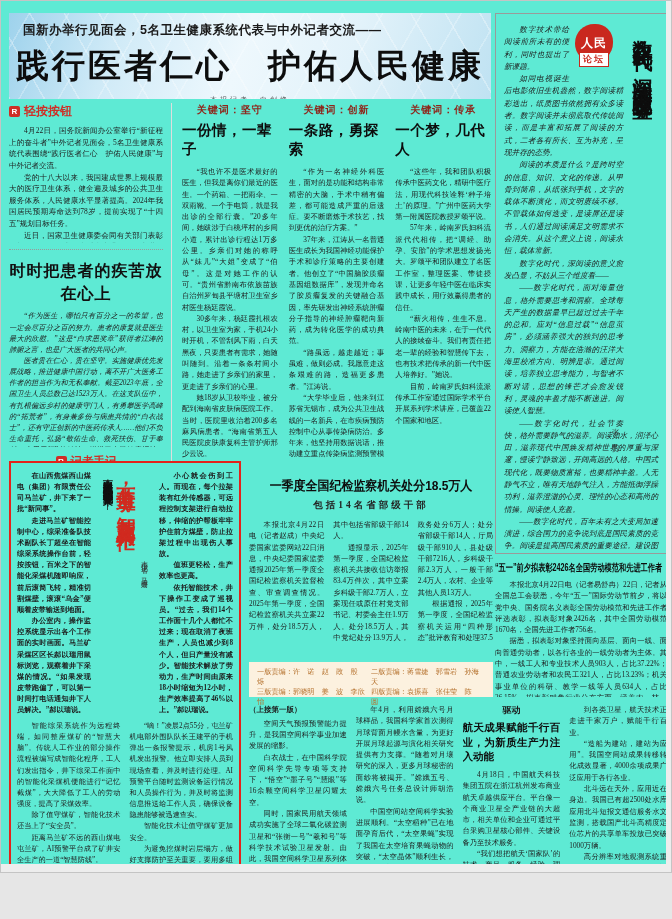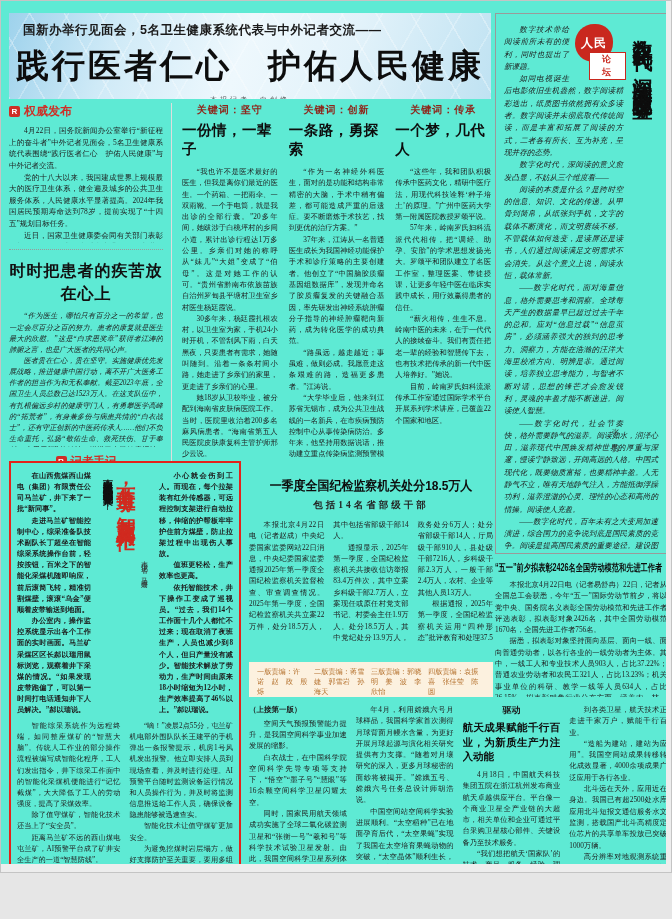--- a/index.html
+++ b/index.html
@@ -59,38 +59,38 @@
   .scene-label { justify-content:flex-end; margin-top:5px; font-size:11.5px; padding-right:14px; }
 
   
   .discipline { position:absolute; left:248px; top:476px; width:244px; height:180px; overflow:hidden; }
   .disc-title { text-align:center; font-size:13px; font-weight:900; white-space:nowrap; transform:scaleX(.92); transform-origin:50% 50%; color:#0d0d0d; font-family:"Liberation Sans","DejaVu Sans",sans-serif; }
   .disc-sub { text-align:center; font-size:9.5px; font-weight:bold; letter-spacing:3px; margin:4px 0 7px; color:#222; }
   .disc-cols { columns:3; column-gap:9px; height:132px; overflow:hidden; font-size:7.3px; }
 
   
   .editors { position:absolute; left:248px; top:661px; width:244px; height:35px; background:#fcf1df; color:#b5722e;
-    font-size:7.2px; padding:5px 8px; display:flex; flex-direction:row; justify-content:space-between; }
+    font-size:7.2px; padding:5px 8px; display:flex; flex-direction:column; justify-content:space-between; }
   .editors .row { display:flex; justify-content:space-between; }
 
   
   .bottom { position:absolute; left:248px; top:703px; width:418px; height:202px; display:flex; gap:9px; }
   .b-col { flex:1 1 0; overflow:hidden; font-size:7.3px; }
   .continued { font-weight:bold; text-indent:0 !important; font-size:7.5px; margin-bottom:2px; }
   .aero-kicker { text-align:center; font-weight:900; font-size:9px; font-family:"Liberation Sans","DejaVu Sans",sans-serif; }
   .aero-title { font-weight:900; font-size:10.5px; line-height:1.4; margin:2px 0 5px; color:#0d0d0d; font-family:"Liberation Sans","DejaVu Sans",sans-serif; }
 
   
   .forum { position:absolute; left:494px; top:12px; width:172px; height:541px; border:1px solid #9a9a9a; padding:10px 8px; overflow:hidden; }
   .forum-title { float:right; writing-mode:vertical-rl; font-size:20px; font-weight:900; line-height:30px; letter-spacing:3px; height:398px; margin-left:5px; color:#0d0d0d; font-family:"Liberation Sans","DejaVu Sans",sans-serif; }
   .forum-logo { float:right; width:44px; height:48px; position:relative; margin:0 6px 4px 4px; }
   .forum-logo .circle { position:absolute; left:2px; top:0; width:38px; height:38px; border-radius:50% 46% 50% 48%; background:#c9281e;
     color:#fff; display:flex; align-items:center; justify-content:center; font-size:12px; font-weight:900; letter-spacing:1px; font-family:"Liberation Sans","DejaVu Sans",sans-serif; }
-  .forum-logo .tag { position:absolute; left:16px; top:28px; background:#fff; border:1px solid #c9281e; color:#c9281e;
-    font-size:9px; font-weight:900; padding:0 12px; letter-spacing:2px; font-family:"Liberation Sans","DejaVu Sans",sans-serif; }
+  .forum-logo .tag { position:absolute; left:6px; top:28px; background:#fff; border:1px solid #c9281e; color:#c9281e;
+    font-size:9px; font-weight:900; padding:0 3px; letter-spacing:2px; font-family:"Liberation Sans","DejaVu Sans",sans-serif; }
   .forum-author { position:absolute; right:46px; top:408px; writing-mode:vertical-rl; font-size:7.5px; color:#333; letter-spacing:4px; }
   .forum-body { font-size:7.6px; line-height:1.62; text-align:justify; color:#1c1c1c; }
   .forum-body p { text-indent:2em; font-style:italic; }
 
   
   .labor { position:absolute; left:494px; top:560px; width:172px; height:140px; overflow:hidden; }
   .labor-title { font-weight:900; font-size:10px; white-space:nowrap; transform:scaleX(.72); transform-origin:0 50%; margin-bottom:4px; color:#0d0d0d; font-family:"Liberation Sans","DejaVu Sans",sans-serif; }
   .labor-body { font-size:7.3px; height:118px; overflow:hidden; }
 </style>
 </head>
@@ -101,21 +101,21 @@
   <div class="banner">
     <div class="hex"></div>
     <div class="kicker">国新办举行见面会，5名卫生健康系统代表与中外记者交流——</div>
     <h1 class="main-title">践行医者仁心　护佑人民健康</h1>
     <div class="byline">本报记者　白剑峰</div>
   </div>
 
   <div class="left-col">
     <div class="sec-label">
       <span class="brand-icon">R</span>
-      <span>权威发布</span>
+      <span>轻按按钮</span>
     </div>
     <div class="bt auth-body">
         <p>4月22日，国务院新闻办公室举行“新征程上的奋斗者”中外记者见面会，5名卫生健康系统代表围绕“践行医者仁心　护佑人民健康”与中外记者交流。</p>
         <p>党的十八大以来，我国建成世界上规模最大的医疗卫生体系，健全遍及城乡的公共卫生服务体系，人民健康水平显著提高。2024年我国居民预期寿命达到78岁，提前实现了“十四五”规划目标任务。</p>
         <p>近日，国家卫生健康委会同有关部门表彰了新一批全国卫生健康系统先进集体、先进工作者和“白求恩奖章”获得者，他们是医学高峰的攀登者、人民健康的守护者、新征程上的奋斗者。</p>
       </div>
 
     <div class="patient-box">
       <h2 class="patient-title">时时把患者的疾苦放在心上</h2>
       <div class="bt italic patient-body">
@@ -249,22 +249,22 @@
   <div class="forum">
     <div class="forum-title">数字化时代，深阅读的意义在哪里</div>
     <div class="forum-logo">
       <div class="circle">人民</div>
       <div class="tag">论坛</div>
     </div>
     <div class="forum-author">张　贺</div>
     <div class="forum-body">
         <p>数字技术带给阅读前所未有的便利，同时也提出了新课题。</p>
         <p>如同电视诞生后电影依旧生机盎然，数字阅读精彩迭出，纸质图书依然拥有众多读者。数字阅读并未彻底取代传统阅读，而是丰富和拓展了阅读的方式，二者各有所长、互为补充，呈现并存的态势。</p>
+        <p>阅读的本质是什么？是跨时空的信息、知识、文化的传递。从甲骨到简帛，从纸张到手机，文字的载体不断演化，而文明赓续不移。不管载体如何迭变，是读屏还是读书，人们通过阅读满足文明需求不会消失。从这个意义上说，阅读永恒，载体常新。</p>
         <p>数字化时代，深阅读的意义愈发凸显，不妨从三个维度看——</p>
-        <p>阅读的本质是什么？是跨时空的信息、知识、文化的传递。从甲骨到简帛，从纸张到手机，文字的载体不断演化，而文明赓续不移。不管载体如何迭变，是读屏还是读书，人们通过阅读满足文明需求不会消失。从这个意义上说，阅读永恒，载体常新。</p>
         <p>——数字化时代，面对海量信息，格外需要思考和洞察。全球每天产生的数据量早已超过过去千年的总和。应对“信息过载”“信息茧房”，必须涵养强大的独到的思考力、洞察力，方能在浩瀚的汪洋大海里校准方向、明辨是非。通过阅读，培养独立思考能力，与智者不断对话，思想的锋芒才会愈发锐利，灵魂的丰盈才能不断递进。阅读使人智慧。</p>
         <p>——数字化时代，社会节奏快，格外需要静气的滋养。阅读如水，润泽心田，滋养现代中国焕发精神世界的厚重与深邃，慢读宁静致远，开阔高远的人格。中国式现代化，既要物质富裕，也要精神丰盈。人无静气不立，唯有天地静气注入，方能抵御浮躁功利，滋养澄澈的心灵、理性的心态和高尚的情操。阅读使人充盈。</p>
         <p>——数字化时代，百年未有之大变局加速演进，综合国力的竞争说到底是国民素质的竞争。阅读是提高国民素质的重要途径。建设图书馆和阅读空间，让全民阅读蔚然成风，书香中国建设行稳致远。一个崇尚读书的民族，才能兴旺兴盛；生机勃勃，一个热爱阅读的国度，才能昂扬向上。阅读关乎国运。</p>
       </div>
   </div>
 
   <div class="labor">
     <div class="labor-title">“五一”前夕拟表彰2426名全国劳动模范和先进工作者</div>
     <div class="bt labor-body">
         <p>本报北京4月22日电（记者易舒冉）22日，记者从全国总工会获悉，今年“五一”国际劳动节前夕，将以党中央、国务院名义表彰全国劳动模范和先进工作者评选表彰，拟表彰对象2426名，其中全国劳动模范1670名，全国先进工作者756名。</p>

